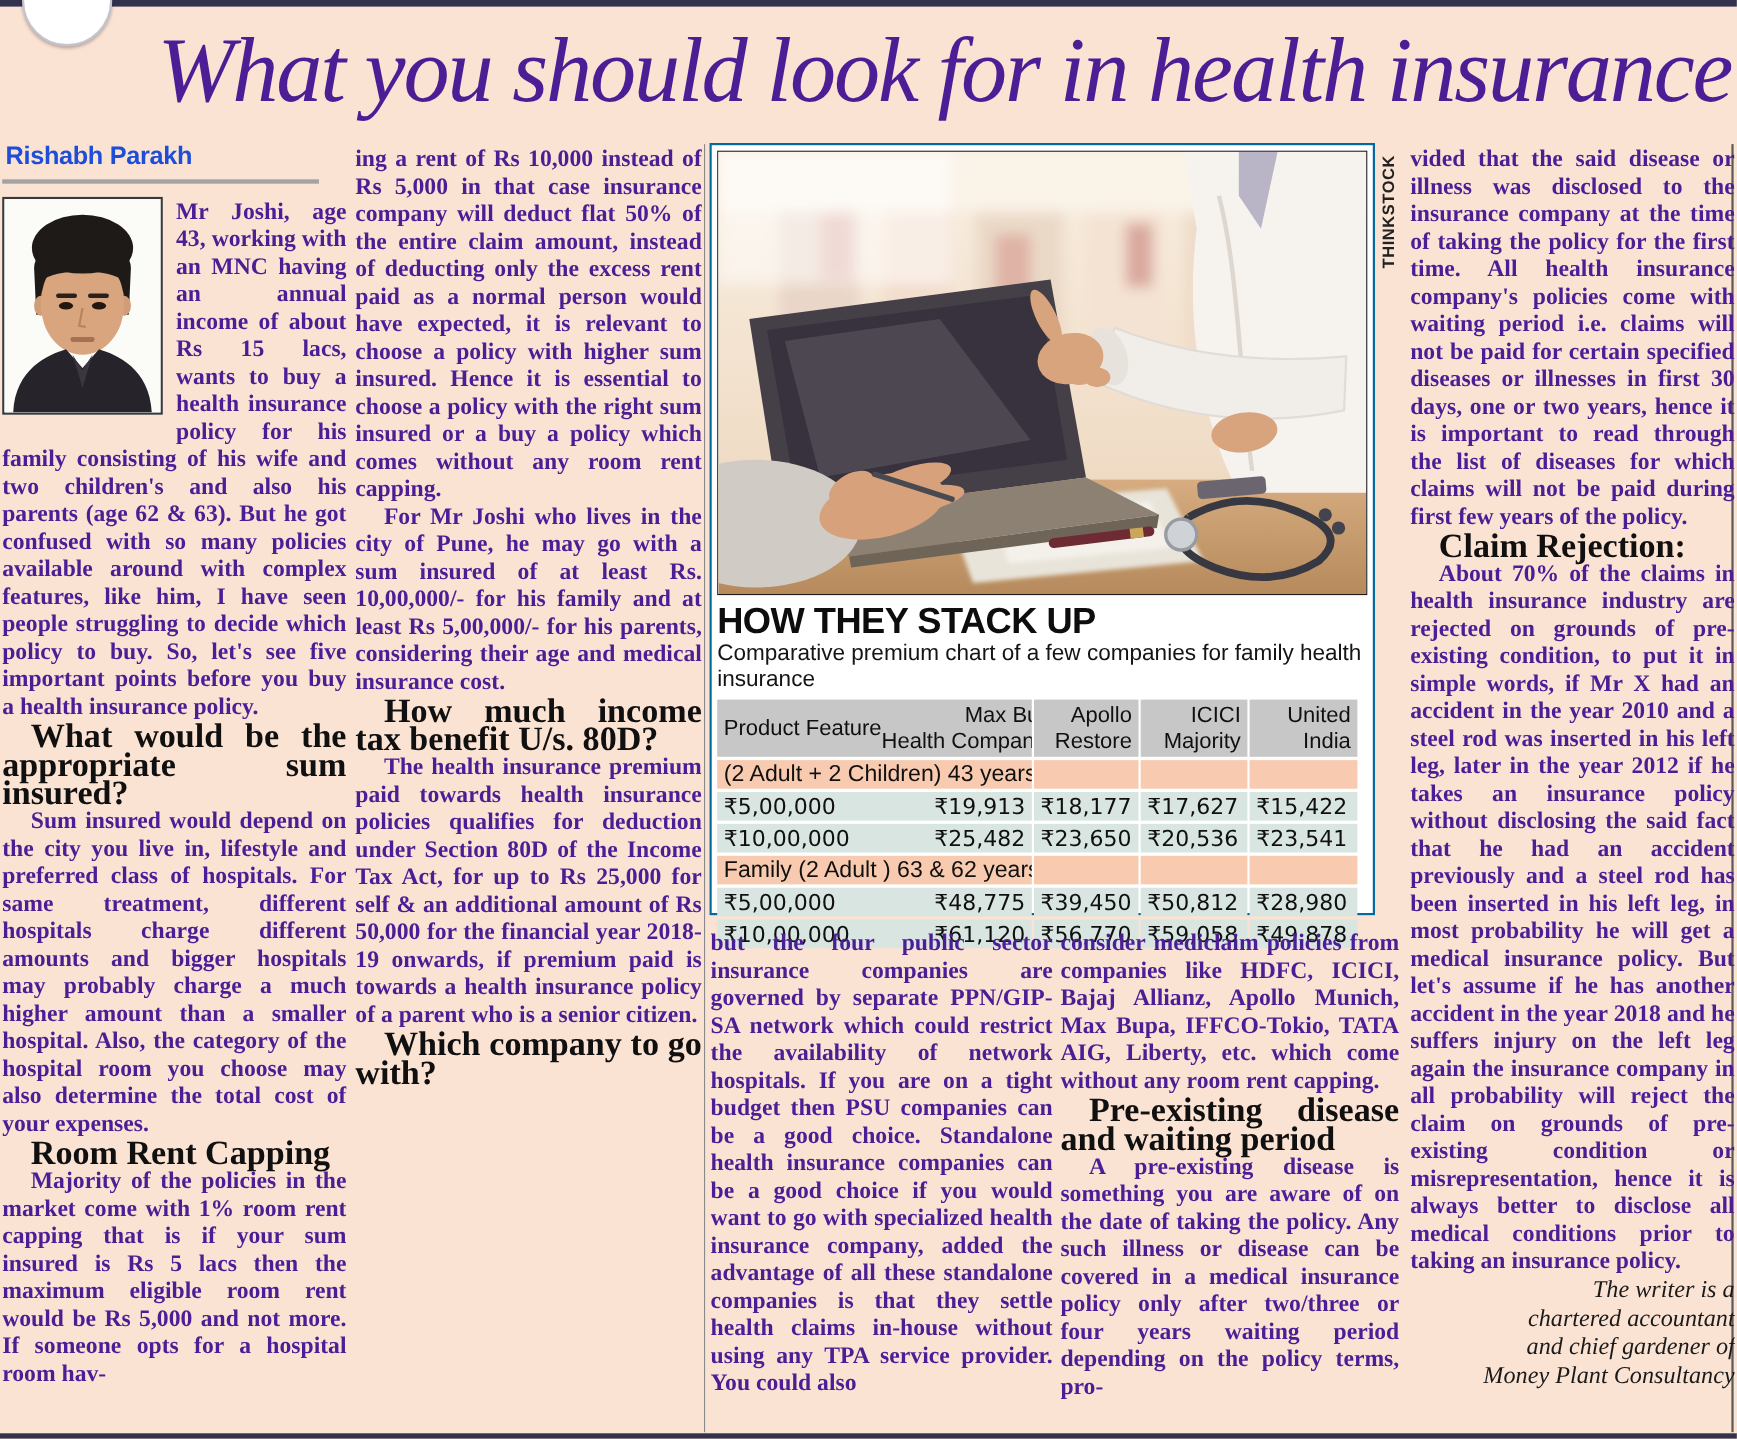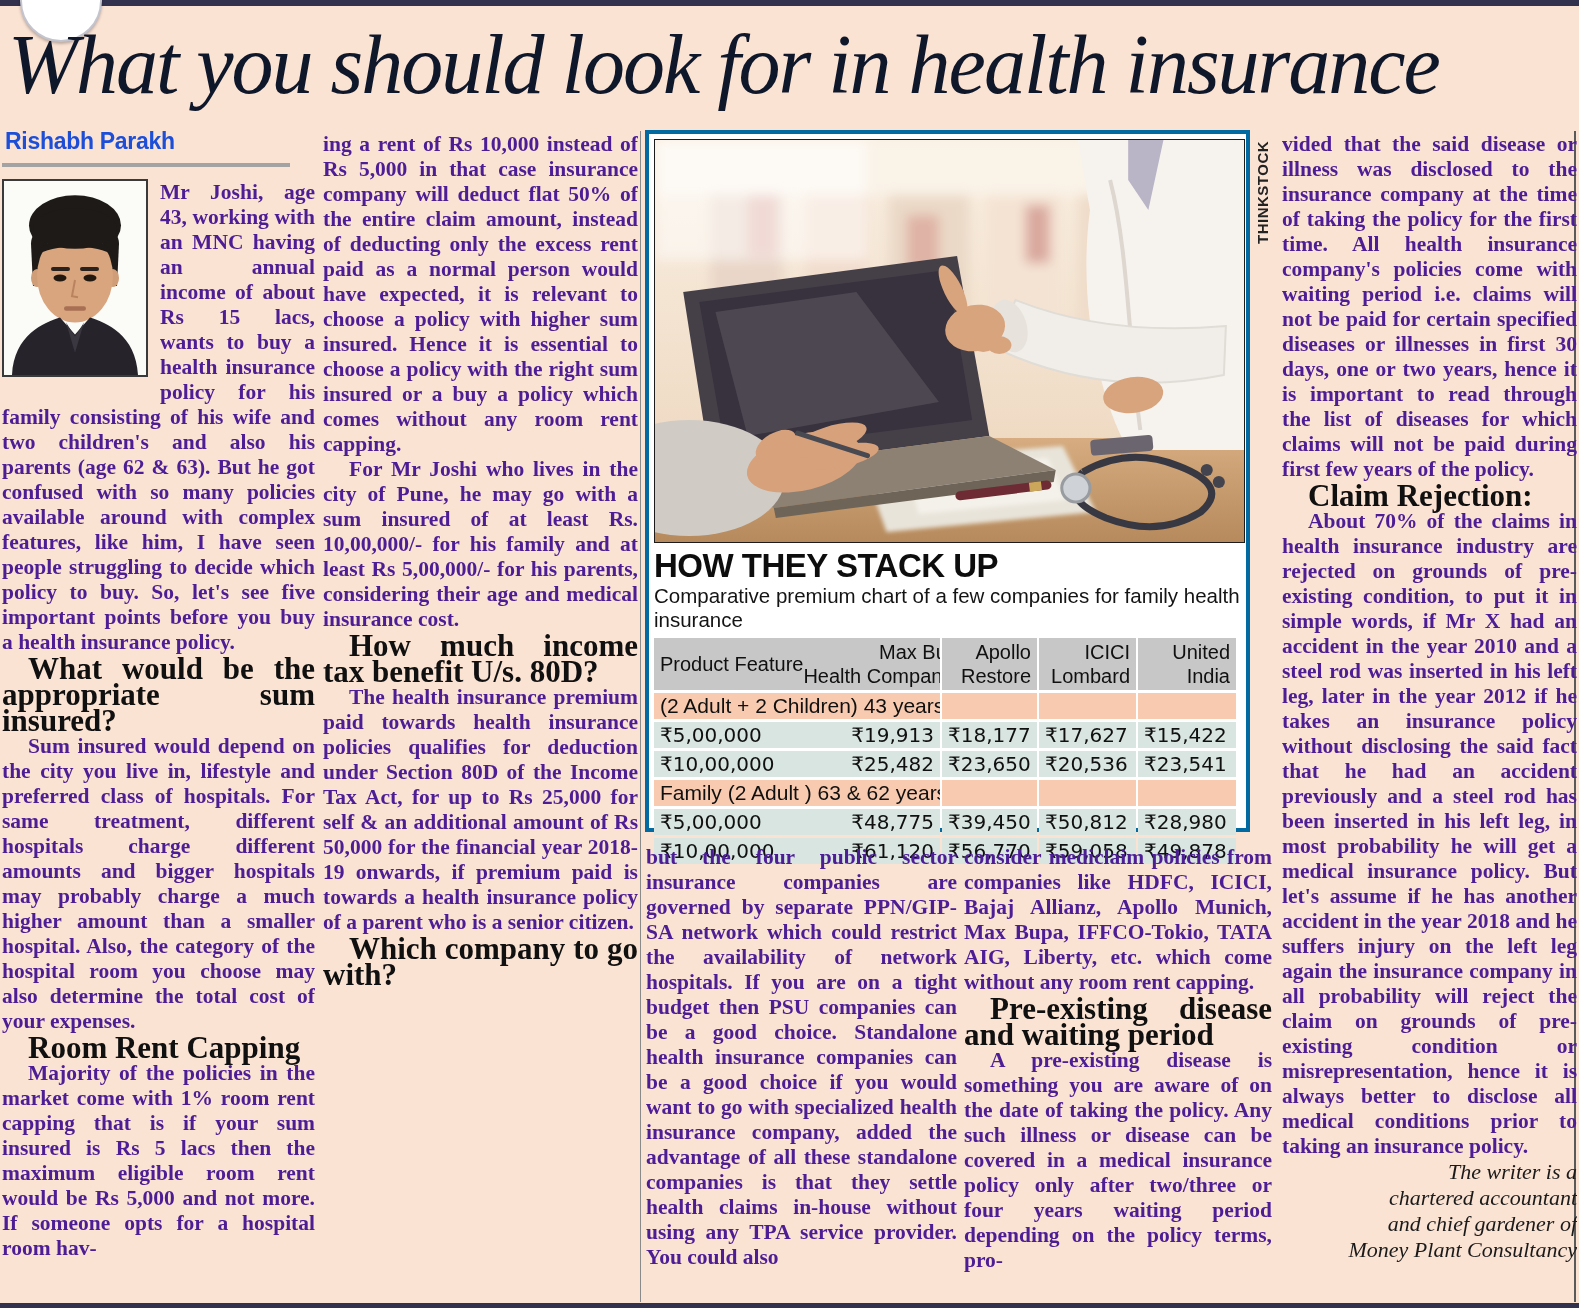--- a/index.html
+++ b/index.html
@@ -17,21 +17,22 @@
   .bottombar{left:0;top:1303px;width:1579px;height:5px;background:#32324e;}
   .corner-circle{left:20px;top:-40px;width:78px;height:78px;border-radius:50%;
     background:#fff;border:2px solid #c4c4cf;box-shadow:0 2px 3px rgba(0,0,0,.25);}
   
   .headline{
     left:8px;top:16px;width:1566px;height:112px;
     font-family:"Liberation Serif", serif;
     font-style:italic;font-weight:500;
     font-size:84px;letter-spacing:-2px;
     white-space:nowrap;overflow:hidden;
-    color:#0f172a;
+    color:#4c1d95;
+    text-align:right;
   }
   .byline{left:5px;top:128px;font-family:"Liberation Sans",sans-serif;
     font-size:23px;font-weight:700;letter-spacing:-.3px;color:#1d4ed8;}
   .byline-rule{left:2px;top:163px;width:288px;height:4px;background:#a3a3a3;}
   
   .portrait{left:2px;top:179px;width:146px;height:198px;background:#fff;
     border:2px solid #3a3a3a;box-sizing:border-box;}
   .portrait svg{display:block;width:100%;height:100%;}
   
   .col{position:absolute;overflow:hidden;}
@@ -46,21 +47,21 @@
   .col p.first{text-indent:0;}
   .col .subhead{margin:1px 0 0 0;text-align:justify;text-indent:26px;
     font-size:31px;line-height:26px;font-weight:700;color:#101010;}
   .photo-spacer{float:left;width:158px;height:206px;}
   .credit-line{font-style:italic;text-align:right;font-size:22px;line-height:26px;color:#1a1a1a;}
   
   .vrule1{left:640px;top:131px;width:1px;height:1171px;background:#8a8a8a;}
   .vrule2{left:1574px;top:131px;width:2px;height:1171px;background:#5a5a5a;}
   
   .panel{left:645px;top:130px;width:605px;height:702px;background:#ffffff;
-    border:4px solid #0369a1;box-sizing:border-box;padding:5px;}
+    border:2px solid #0369a1;box-sizing:border-box;padding:5px;}
   .mainphoto{width:591px;height:404px;border:1px solid #1c1c1c;box-sizing:border-box;overflow:hidden;}
   .mainphoto svg{display:block;width:100%;height:100%;}
   .thinkstock{left:1254px;top:132px;height:112px;
     font-family:"Liberation Sans",sans-serif;font-size:15px;font-weight:600;
     letter-spacing:.5px;color:#222;
     writing-mode:vertical-rl;transform:rotate(180deg);}
   .panel-title{margin-top:5px;font-family:"Liberation Sans",sans-serif;
     font-size:33px;font-weight:900;letter-spacing:-.5px;color:#0d0d0d;line-height:36px;}
   .panel-sub{font-family:"Liberation Sans",sans-serif;font-size:20.5px;
     font-weight:500;color:#141414;line-height:24px;margin-bottom:6px;}
@@ -224,21 +225,21 @@
       </div>
       <div class="cell font-cond hdr-one">
         <span class="hdr-sub">
           <span>Apollo</span>
           <span>Restore</span>
         </span>
       </div>
       <div class="cell font-cond hdr-one">
         <span class="hdr-sub">
           <span>ICICI</span>
-          <span>Lombard</span>
+          <span>Majority</span>
         </span>
       </div>
       <div class="cell font-cond hdr-one">
         <span class="hdr-sub">
           <span>United</span>
           <span>India</span>
         </span>
       </div>
     </div>
 

